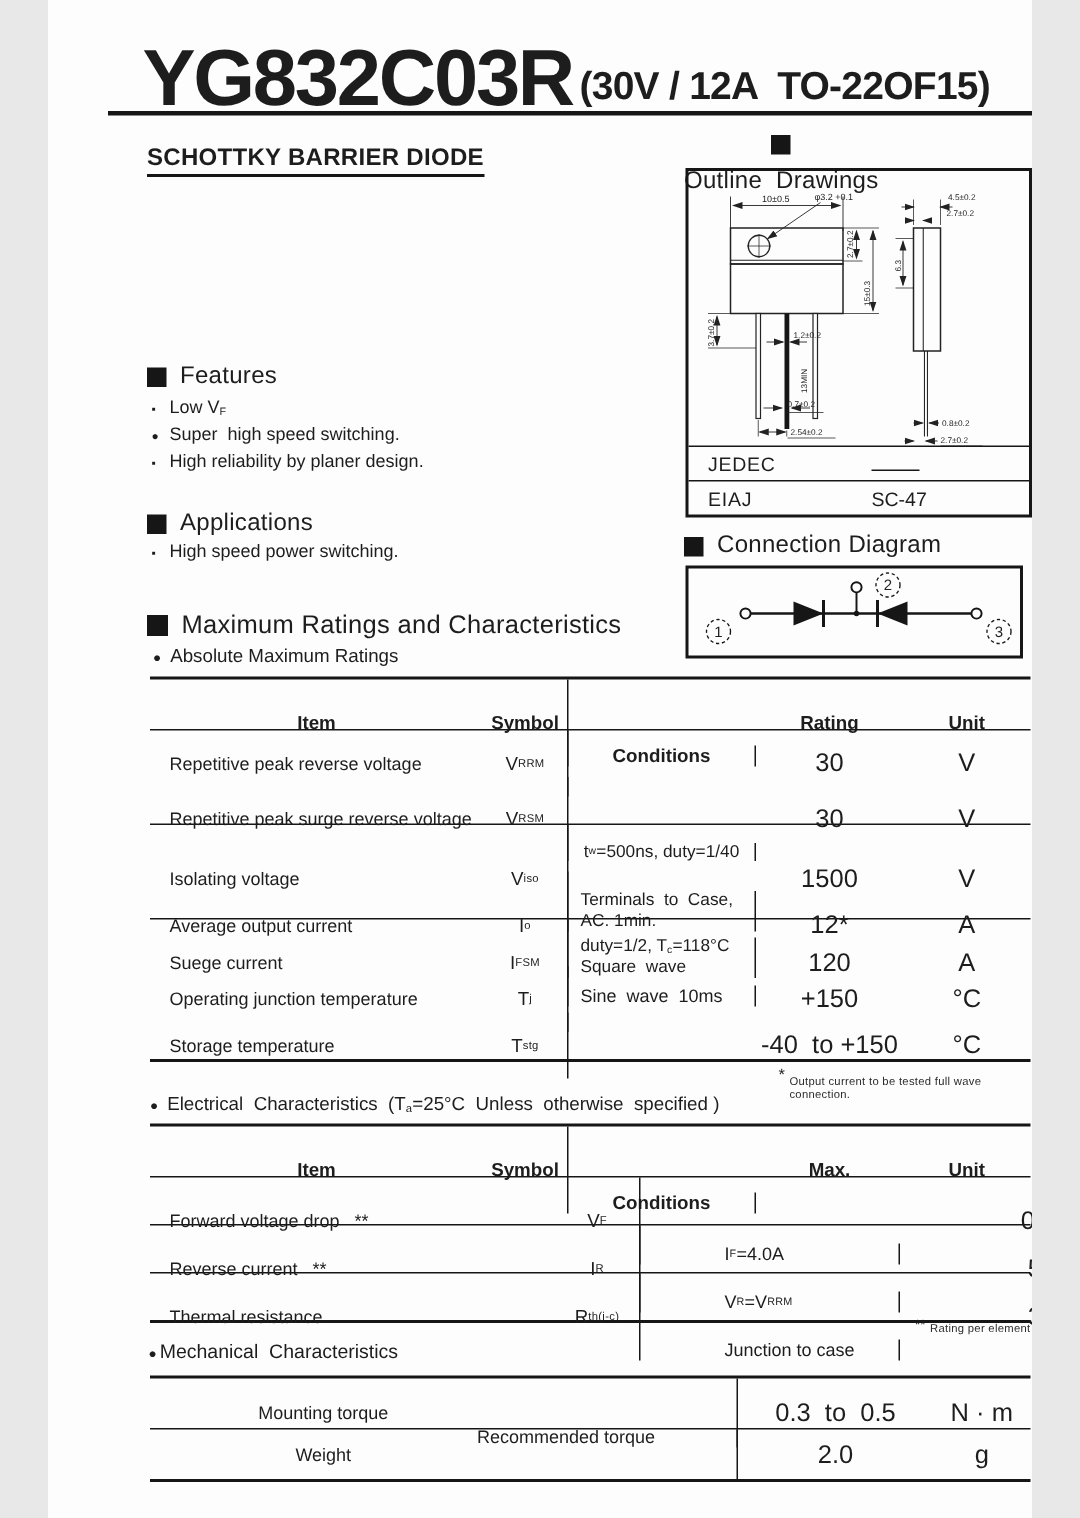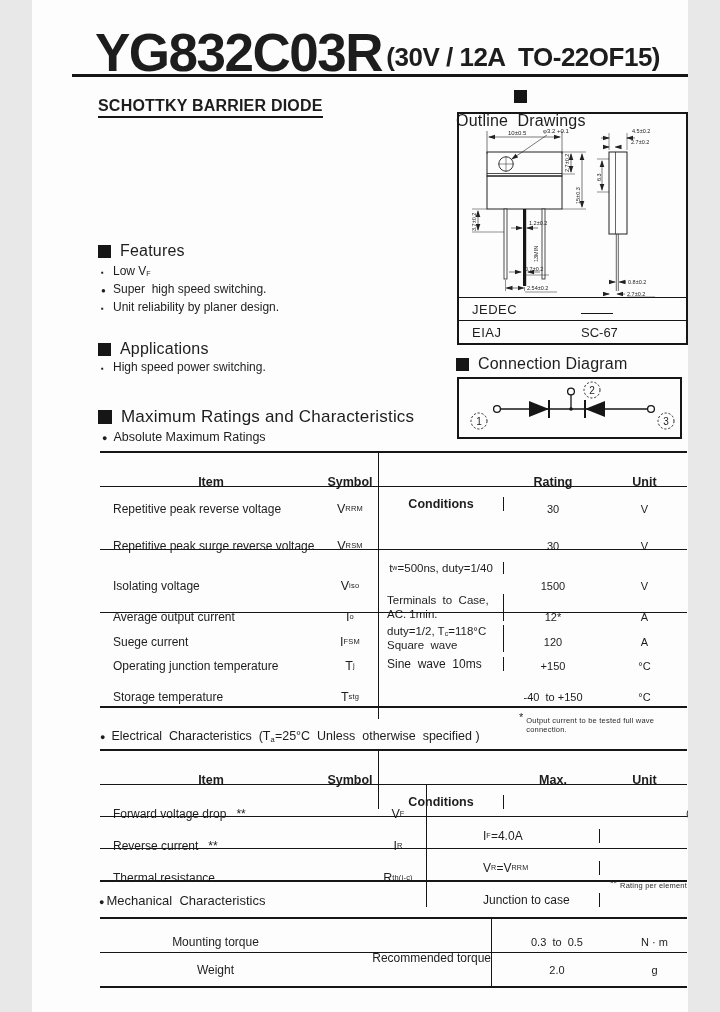--- a/index.html
+++ b/index.html
@@ -43,22 +43,22 @@
   .ci{justify-content:flex-start;text-align:left;padding-left:13px;}
   .cs{border-right:1.5px solid #161616;font-size:12.5px;}
   .cc{border-right:1.5px solid #161616;margin-top:44px;}
   .ccl{justify-content:flex-start;text-align:left;padding-left:8px;}
   .cc2{flex-direction:column;align-items:flex-start;justify-content:center;padding-left:8px;line-height:13.5px;font-size:11.5px;}
   .head .c{font-weight:bold;font-size:12.5px;}
   .head{height:33px;border-bottom:1.5px solid #161616;}
   .r31{height:31px;}
   .r32{height:31px;gap:48px;}
   .sep{border-bottom:1.5px solid #161616;}
-  .cr,.cu{font-size:11px;}
-  .mcond{flex:1;text-align:right;margin-top:32px;}
+  .cr,.cu{font-size:17px;}
+  .mcond{flex:1;text-align:left;margin-top:32px;}
   .mcol1{display:flex;align-items:center;border-right:1.5px solid #161616;white-space:pre-wrap;}
   .mcol1 .itm{width:205px;padding-left:13px;text-align:center;}
   .mrow{height:33px;}
 
   
   .fnote{display:flex;align-items:flex-start;gap:3px;}
   .fstar{font-size:11px;line-height:9px;}
   .ftext{font-size:7.5px;color:#2b2b2b;letter-spacing:0.2px;padding-top:3px;}
 
   .subline{display:flex;align-items:baseline;gap:6px;font-size:12.5px;}
@@ -165,40 +165,40 @@
         <text class="dims" x="169" y="170">0.8±0.2</text>
         <text class="dims" x="168" y="181.5">2.7±0.2</text>
       </g>
     </svg>
     <div class="pkg-row" style="top:183px;">
       <span class="lab">JEDEC</span>
       <span class="val"><span class="dashline"></span></span>
     </div>
     <div class="pkg-row" style="top:206px;">
       <span class="lab">EIAJ</span>
-      <span class="val">SC-67</span>
+      <span class="val">SC-47</span>
     </div>
   </div>
 
   <div class="abs sec-h" style="left:66px;top:242px;">
     <span class="sq"></span>
     <span class="sec-t">Features</span>
   </div>
   <div class="abs blist" style="left:69px;top:264px;">
     <div class="bi">
       <span class="bg">▪</span>
       <span class="pre"><span>Low V</span><sub>F</sub></span>
     </div>
     <div class="bi">
       <span class="bg">●</span>
       <span class="pre">Super  high speed switching.</span>
     </div>
     <div class="bi">
       <span class="bg">▪</span>
-      <span class="pre">Unit reliability by planer design.</span>
+      <span class="pre">High reliability by planer design.</span>
     </div>
   </div>
 
   <div class="abs sec-h" style="left:66px;top:340px;">
     <span class="sq"></span>
     <span class="sec-t">Applications</span>
   </div>
   <div class="abs blist" style="left:69px;top:360px;">
     <div class="bi">
       <span class="bg">▪</span>

